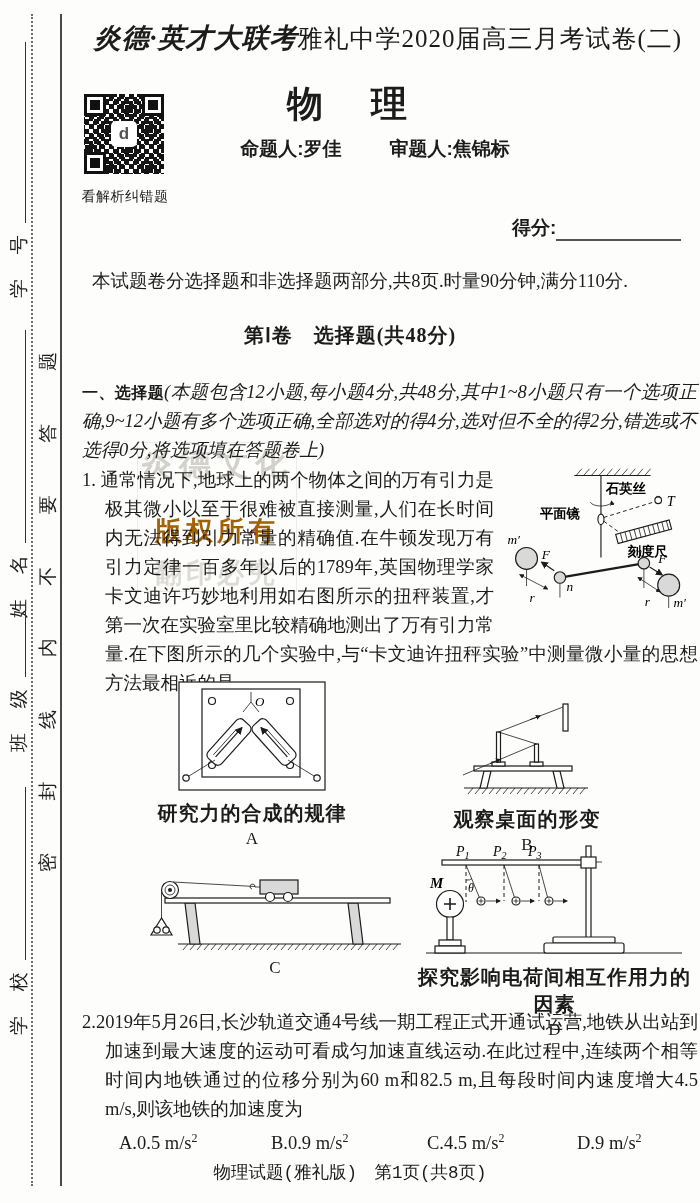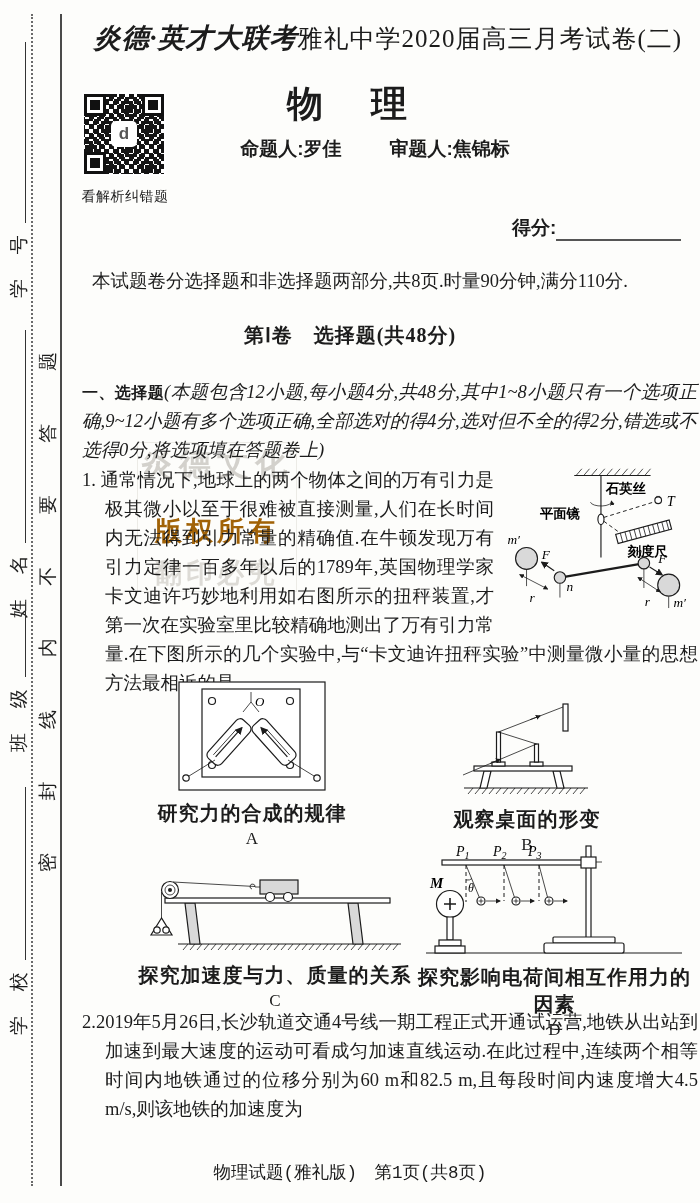--- a/index.html
+++ b/index.html
@@ -287,21 +287,20 @@
         <circle class="thin" cx="27" cy="22" r="5"></circle>
         <circle cx="27" cy="22" r="2" fill="#1c1c1c"></circle>
         <line class="thin" x1="18.5" y1="24" x2="18.5" y2="52"></line>
         <rect class="fillg" x="117" y="12" width="38" height="14"></rect>
         <circle class="fillw" cx="127" cy="29" r="4.5"></circle>
         <circle class="fillw" cx="145" cy="29" r="4.5"></circle>
         <polygon class="fillw" points="18.5,50 8,67 29,67"></polygon>
         <circle class="fillw" cx="14" cy="62" r="3.2"></circle>
         <circle class="fillw" cx="23" cy="62" r="3.2"></circle>
       </svg>
-      <div class="cap">探究加速度与力、质量的关系</div>
       <div class="letter">C</div>
     </div>
 
     <div class="cell cellD">
       <svg width="270" height="114" viewBox="0 0 270 114">
         <line class="ln" x1="6" y1="109" x2="262" y2="109"></line>
         <rect class="fillw" x="166" y="2" width="5" height="100"></rect>
         <rect class="fillw" x="22" y="16" width="146" height="5"></rect>
         <rect class="fillw" x="161" y="13" width="15" height="11"></rect>
         <line class="thin" x1="176" y1="18" x2="182" y2="18"></line>
@@ -335,18 +334,24 @@
         <rect class="fillw" x="15" y="102" width="30" height="7"></rect>
       </svg>
       <div class="cap">探究影响电荷间相互作用力的因素</div>
       <div class="letter">D</div>
     </div>
   </div>
 
   <div class="q q2">
     <div class="qbody">
       <span class="qnum">2.</span><span>2019年5月26日,长沙轨道交通4号线一期工程正式开通试运营,地铁从出站到加速到最大速度的运动可看成匀加速直线运动.在此过程中,连续两个相等时间内地铁通过的位移分别为60 m和82.5 m,且每段时间内速度增大4.5 m/s,则该地铁的加速度为</span>
+      <div class="opts">
+        <span class="opt oA"><span>A.</span><span>0.5 m/s</span><sup>2</sup></span>
+        <span class="opt oB"><span>B.</span><span>0.9 m/s</span><sup>2</sup></span>
+        <span class="opt oC"><span>C.</span><span>4.5 m/s</span><sup>2</sup></span>
+        <span class="opt oD"><span>D.</span><span>9 m/s</span><sup>2</sup></span>
+      </div>
     </div>
   </div>
 
   <div class="footer">物理试题(雅礼版)　第1页(共8页)</div>
 
 </div>
 
 </body></html>

